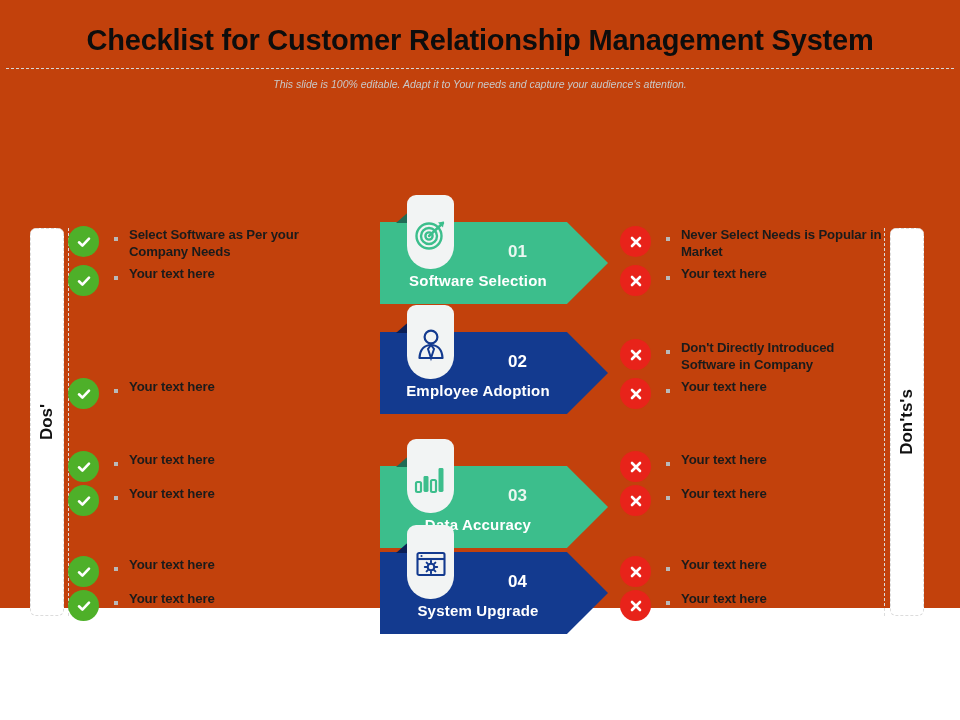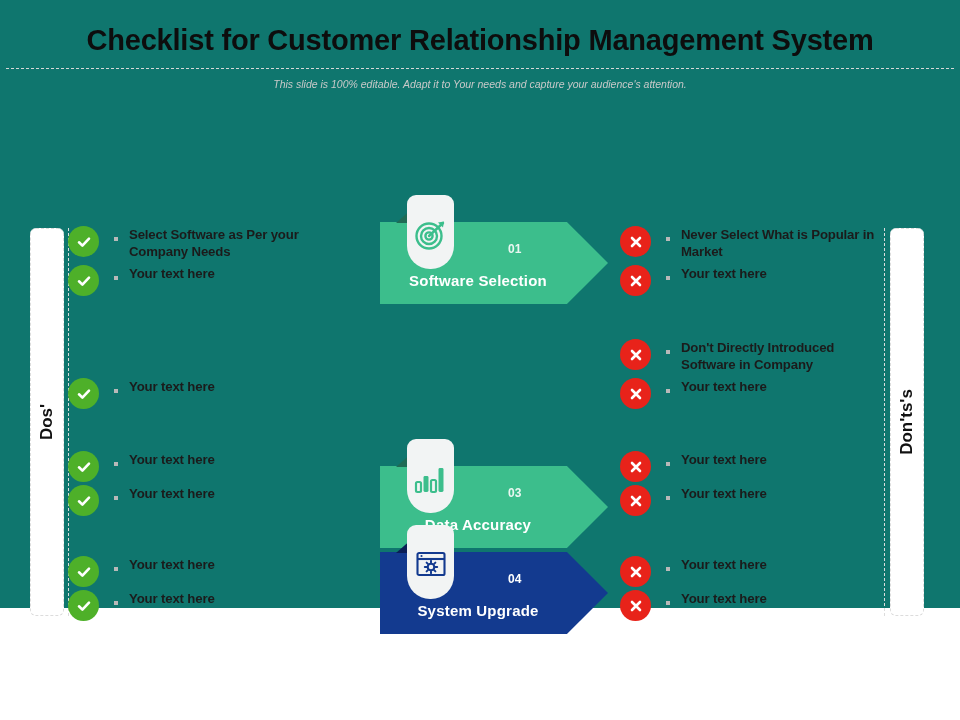--- a/index.html
+++ b/index.html
@@ -7,21 +7,21 @@
     width: 960px;
     height: 720px;
     background: #ffffff;
     font-family: "Liberation Sans", sans-serif;
     overflow: hidden;
   }
   .slide {
     position: relative;
     width: 960px;
     height: 608px;
-    background: #0f766e;
+    background: #c2410c;
   }
 
   
   .title {
     position: absolute;
     top: 24px;
     left: 0;
     width: 960px;
     text-align: center;
     font-size: 29px;
@@ -159,21 +159,21 @@
     align-items: center;
     justify-content: center;
     padding-top: 6px;
   }
   .badge svg { display: block; }
 
   .bnum {
     position: absolute;
     left: 128px;
     top: 20px;
-    font-size: 12px;
+    font-size: 17px;
     font-weight: bold;
     color: #eaf7f1;
   }
   .bnum.on-blue { color: #ffffff; }
 
   .blabel {
     position: absolute;
     left: 0;
     top: 50px;
     width: 196px;
@@ -270,21 +270,21 @@
     <span class="btext">Your text here</span>
   </div>
 
   <div class="bullet-row right" style="top:226px">
     <span class="mark cross">
         <svg width="18" height="18" viewBox="0 0 18 18">
           <path d="M5 5 L13 13 M13 5 L5 13" stroke="#ffffff" stroke-width="2.6" fill="none" stroke-linecap="round"></path>
         </svg>
       </span>
     <span class="dot"></span>
-    <span class="btext">Never Select What is Popular in Market</span>
+    <span class="btext">Never Select Needs is Popular in Market</span>
   </div>
   <div class="bullet-row right" style="top:265px">
     <span class="mark cross">
         <svg width="18" height="18" viewBox="0 0 18 18">
           <path d="M5 5 L13 13 M13 5 L5 13" stroke="#ffffff" stroke-width="2.6" fill="none" stroke-linecap="round"></path>
         </svg>
       </span>
     <span class="dot"></span>
     <span class="btext">Your text here</span>
   </div>
@@ -355,20 +355,33 @@
         <circle cx="15" cy="18" r="8" fill="none" stroke="#3cbe8c" stroke-width="2.4"></circle>
         <circle cx="15" cy="18" r="3.6" fill="none" stroke="#3cbe8c" stroke-width="2.4"></circle>
         <path d="M15 18 L29 5" stroke="#3cbe8c" stroke-width="2.4" fill="none" stroke-linecap="round"></path>
         <path d="M24 4.5 L30 3.5 L29 9.5 Z" fill="#3cbe8c"></path>
       </svg>
     </div>
     <div class="bnum">01</div>
     <div class="blabel">Software Selection</div>
   </div>
 
+  <div class="banner" style="top:332px">
+    <div class="arrow blue"></div>
+    <div class="shadow-tri dark"></div>
+    <div class="badge">
+      <svg width="32" height="34" viewBox="0 0 32 34">
+        <circle cx="16" cy="9" r="6.4" fill="none" stroke="#133a8f" stroke-width="2.2"></circle>
+        <path d="M4.5 30 C5 21.5 9.5 17 16 17 C22.5 17 27 21.5 27.5 30 Z" fill="none" stroke="#133a8f" stroke-width="2.2" stroke-linejoin="round"></path>
+        <path d="M16 17 L13 21 L16 30 L19 21 Z" fill="none" stroke="#133a8f" stroke-width="2"></path>
+      </svg>
+    </div>
+    <div class="bnum on-blue">02</div>
+    <div class="blabel">Employee Adoption</div>
+  </div>
 
   <div class="banner" style="top:466px">
     <div class="arrow green"></div>
     <div class="shadow-tri"></div>
     <div class="badge">
       <svg width="34" height="30" viewBox="0 0 34 30">
         <rect x="2" y="18" width="5" height="10" rx="1.4" fill="none" stroke="#3cbe8c" stroke-width="2.2"></rect>
         <rect x="9.5" y="12" width="5" height="16" rx="1.4" fill="#3cbe8c"></rect>
         <rect x="17" y="16" width="5" height="12" rx="1.4" fill="none" stroke="#3cbe8c" stroke-width="2.2"></rect>
         <rect x="24.5" y="4" width="5" height="24" rx="1.4" fill="#3cbe8c"></rect>

